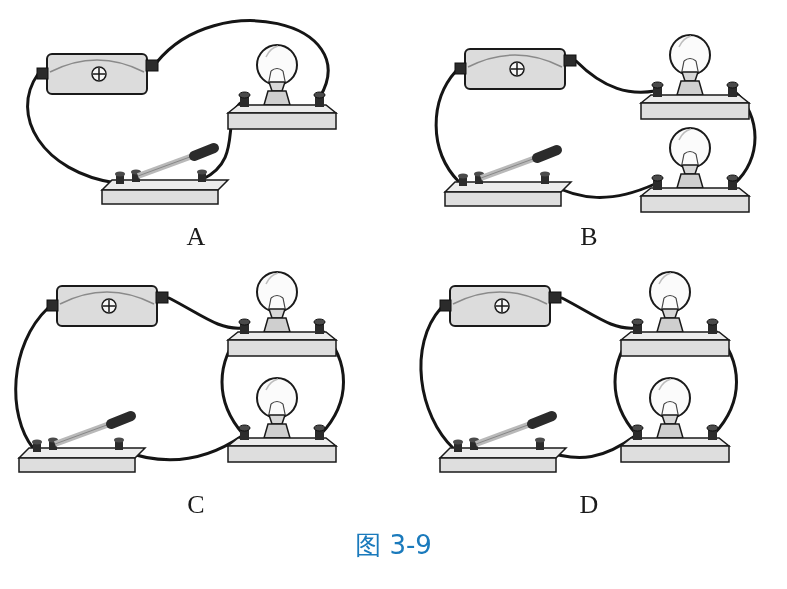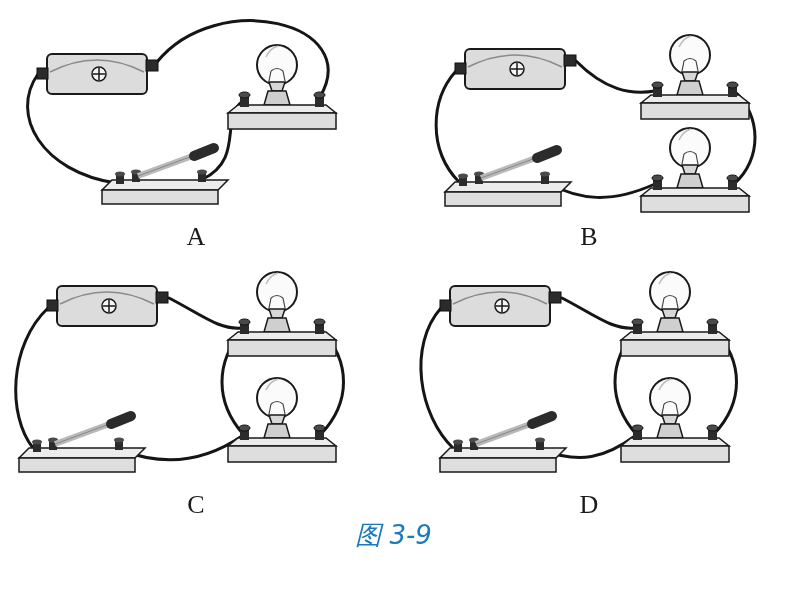--- a/index.html
+++ b/index.html
@@ -23,22 +23,22 @@
     font-size: 26px;
     color: #1b1b1b;
     line-height: 1;
     margin-top: 2px;
     letter-spacing: 1px;
   }
   .caption {
     width: 787px;
     text-align: center;
     font-size: 26px;
+    margin-top: 10px;
     font-family: "DejaVu Sans", "Liberation Serif", serif;
-    font-style: italic;
   }
   .wire { fill: none; stroke: #151515; stroke-width: 3; stroke-linecap: round; }
 </style>
 </head>
 <body>
 
 <svg width="0" height="0" style="position:absolute" aria-hidden="true">
   <defs>
     <g id="sym-battery">
       <rect x="10" y="14" width="100" height="40" rx="5" fill="#dcdcdc" stroke="#1a1a1a" stroke-width="2"></rect>

